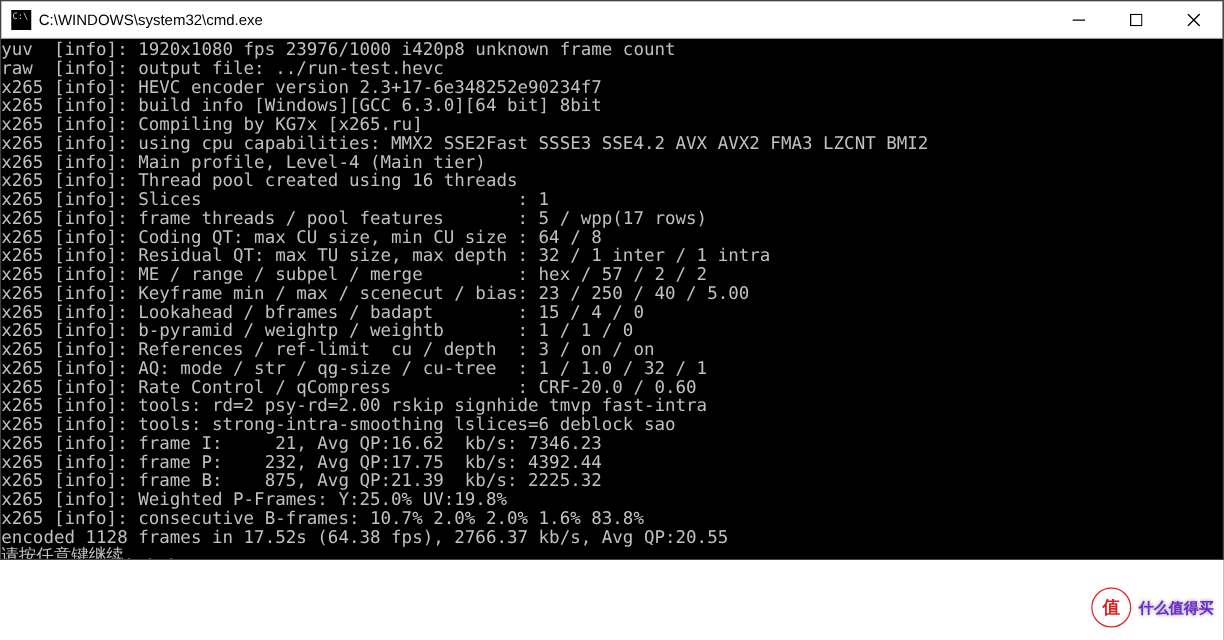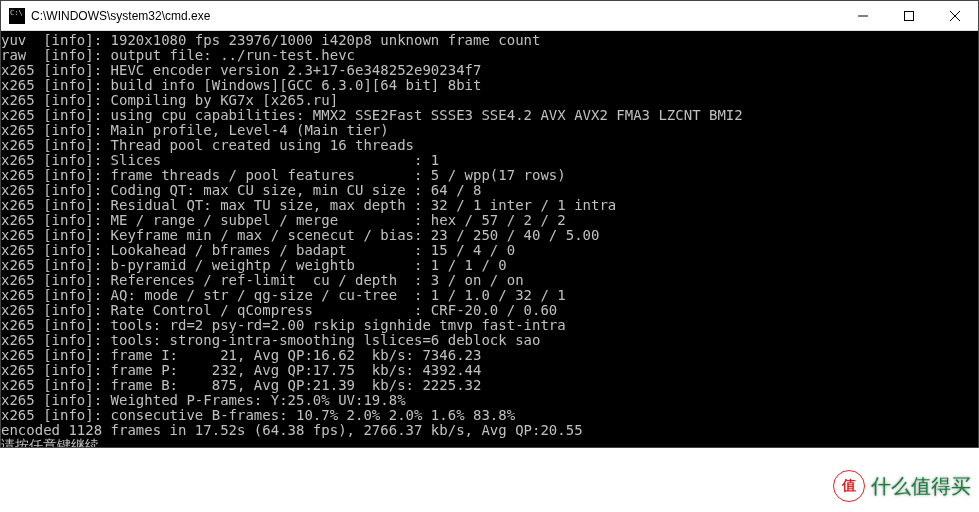--- a/index.html
+++ b/index.html
@@ -9,21 +9,21 @@
 .titlebar-icon { width: 16px; height: 16px; margin: 0 6px 0 8px; background: #000; display: flex; align-items: center; justify-content: center; position: relative; }
 .titlebar-icon::after { content: "C:\\"; color: #ccc; font-size: 7px; font-family: monospace; position: absolute; top: 1px; left: 1px; }
 .titlebar-title { flex: 1; font-size: 12px; color: #000; }
 .win-controls { display: flex; height: 100%; }
 .win-btn { width: 46px; height: 100%; display: flex; align-items: center; justify-content: center; cursor: pointer; }
 .win-btn svg { width: 10px; height: 10px; }
 .console { flex: 1; background: #000; color: #c0c0c0; font-family: "Consolas", "NSimSun", monospace; font-size: 14px; line-height: 15px; padding: 2px 0; white-space: pre; overflow: hidden; letter-spacing: 0; }
 .console-line { display: block; }
 .watermark { position: absolute; right: 8px; bottom: 10px; display: flex; align-items: center; gap: 6px; }
 .wm-circle { width: 32px; height: 32px; border-radius: 50%; background: #fff; border: 1px solid #e42121; display: flex; align-items: center; justify-content: center; color: #e42121; font-size: 14px; font-weight: bold; font-family: "Microsoft YaHei", sans-serif; }
-.wm-text { color: #15803d; font-size: 20px; font-weight: normal; font-family: "Microsoft YaHei", sans-serif; text-shadow: 0 0 3px rgba(0,0,0,0.5); }
+.wm-text { color: #6d28d9; font-size: 12px; font-weight: bold; font-family: "Microsoft YaHei", sans-serif; text-shadow: 0 0 3px rgba(0,0,0,0.5); }
 </style>
 </head>
 <body>
 
 <div class="window">
   <div class="titlebar">
     <div class="titlebar-icon"></div>
     <div class="titlebar-title">C:\WINDOWS\system32\cmd.exe</div>
     <div class="win-controls">
       <div class="win-btn">

